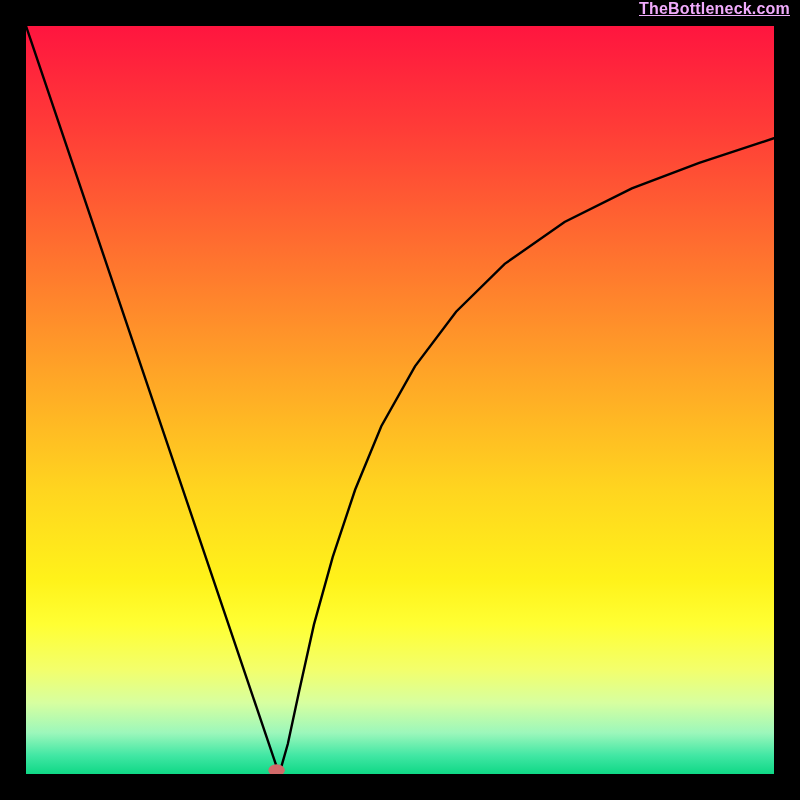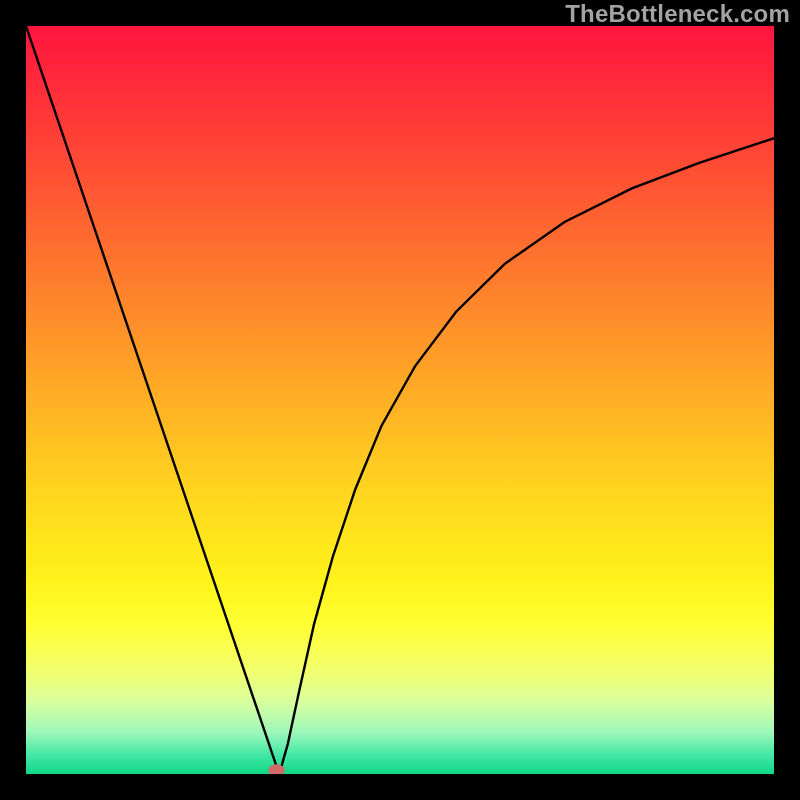--- a/index.html
+++ b/index.html
@@ -16,25 +16,26 @@
     top: 0;
     left: 0;
     width: 800px;
     height: 800px;
     background: #000;
   }
   .watermark {
     position: absolute;
     top: 0;
     right: 10px;
-    color: #a3a3a3;
-    font-size: 24px;
+    color: #f0abfc;
+    font-size: 16px;
     font-weight: 600;
     letter-spacing: 0.2px;
     user-select: none;
+    text-decoration: underline;
   }
   svg.plot {
     position: absolute;
     top: 26px;
     left: 26px;
     width: 748px;
     height: 748px;
     display: block;
   }
 </style>

